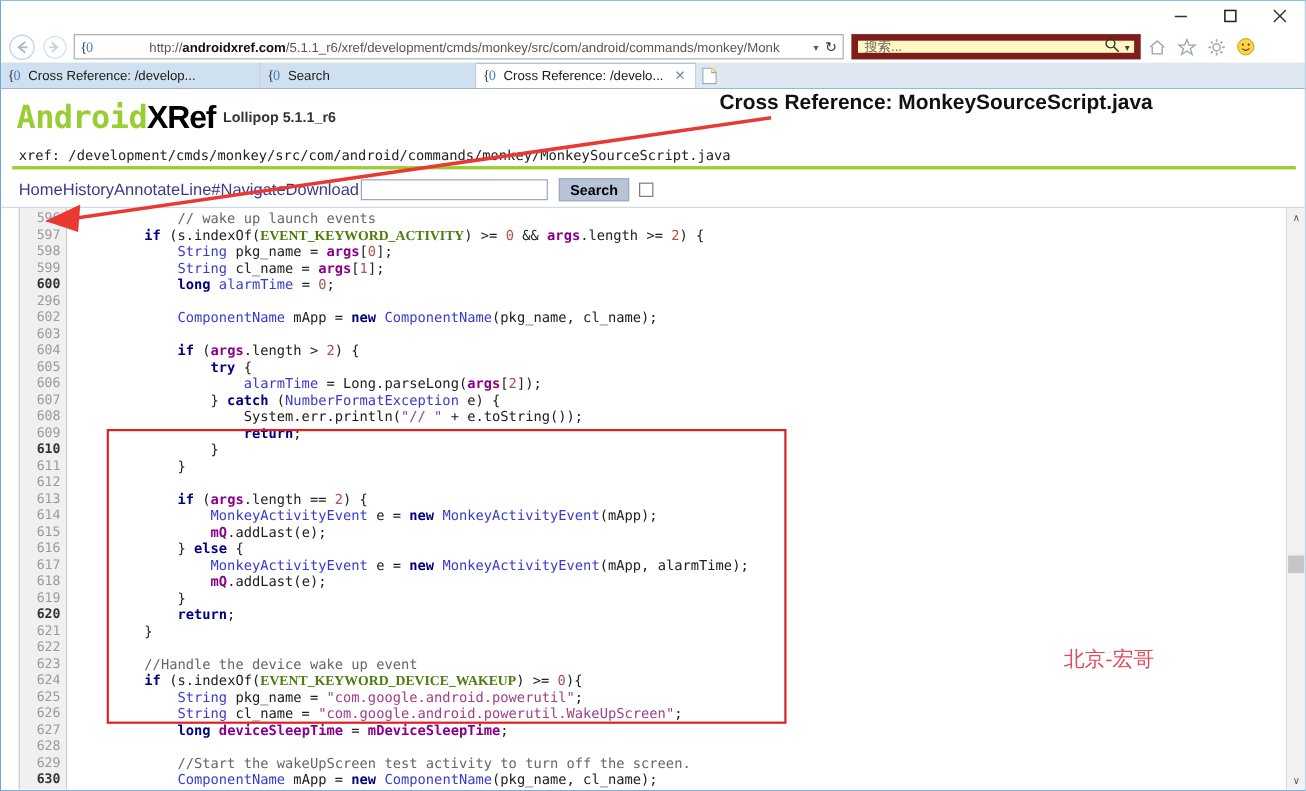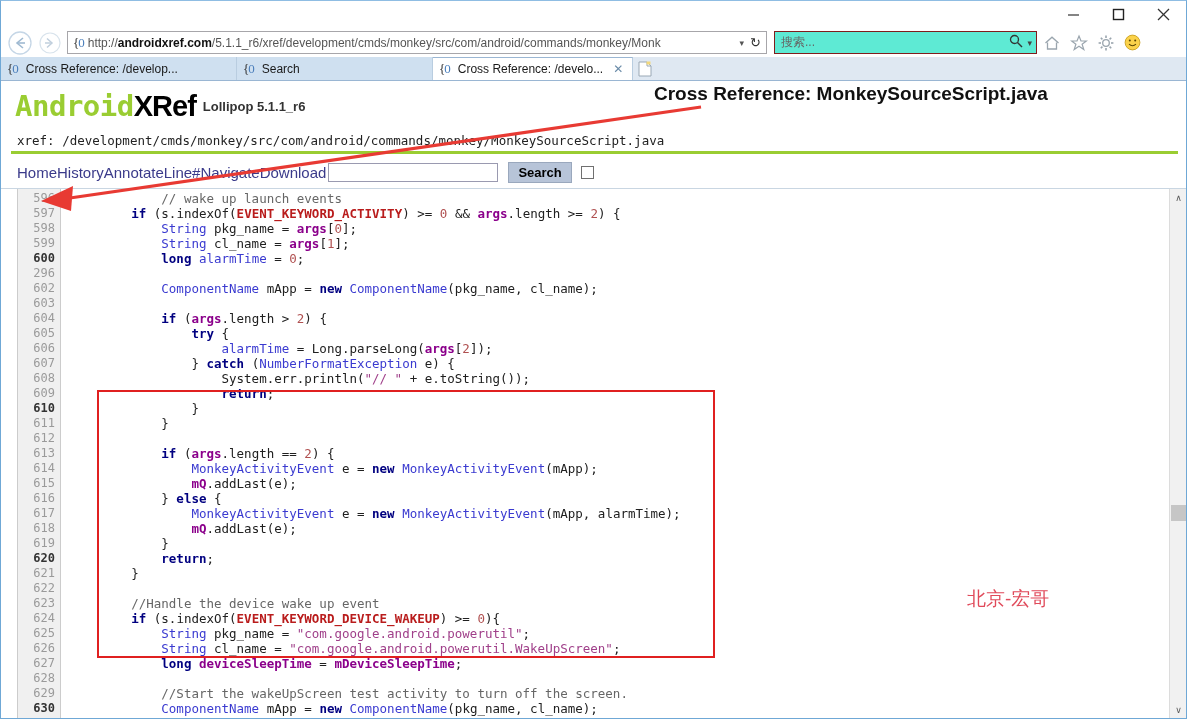--- a/index.html
+++ b/index.html
@@ -72,31 +72,32 @@
     letter-spacing: -1px;
   }
   .brace-icon .zero { color: #4a7ebb; }
   #url-text {
     flex: 1;
     white-space: nowrap;
     overflow: hidden;
     font-size: 12px;
     color: #555;
     font-family: "Liberation Sans", sans-serif;
+    margin-left: 48px;
   }
   #url-text b { color: #111; font-weight: bold; }
   .addr-caret {
     color: #555; font-size: 9px; padding: 0 6px 0 2px;
   }
   .addr-refresh { color: #333; font-size: 13px; padding-right: 2px; }
 
   #search-box {
     width: 263px; height: 23px;
-    border: 1px solid #7f1d1d;
-    background: #5eead4;
+    border: 6px solid #7f1d1d;
+    background: #fef9c3;
     display: flex;
     align-items: center;
     padding: 0 4px 0 6px;
     margin-left: 7px;
     font-size: 12px;
   }
   #search-placeholder {
     flex: 1;
     color: #666;
     font-size: 12px;
@@ -259,21 +260,21 @@
     color: #202020;
     overflow: hidden;
   }
   .cl { height: 15px; line-height: 15px; white-space: pre; }
 
   
   .c-cmt  { color: #666666; }
   .c-kw   { color: #000080; font-weight: bold; }
   .c-typ  { color: #3a3ad0; }
   .c-var  { color: #8b008b; font-weight: bold; }
-  .c-const{ color: #b91c1c; font-weight: bold; }
+  .c-const{ color: #4d7c0f; font-weight: bold; font-family: Liberation Serif, serif; }
   .c-num  { color: #b05050; }
   .c-str  { color: #a0408a; }
   .c-pl   { color: #202020; }
 
   
   #code-scrollbar {
     width: 17px;
     background: #f1f1f1;
     border-left: 1px solid #dcdcdc;
     position: relative;

